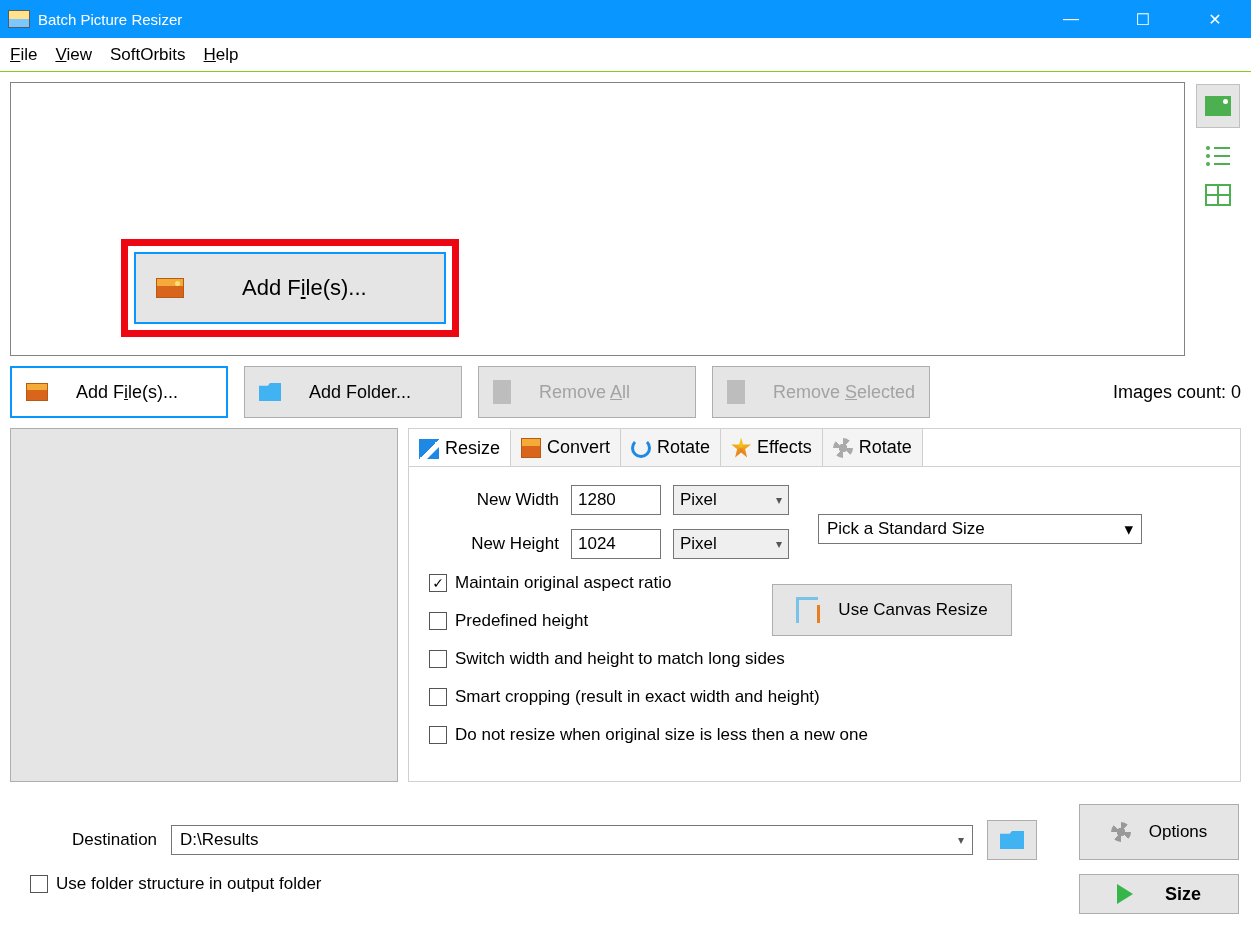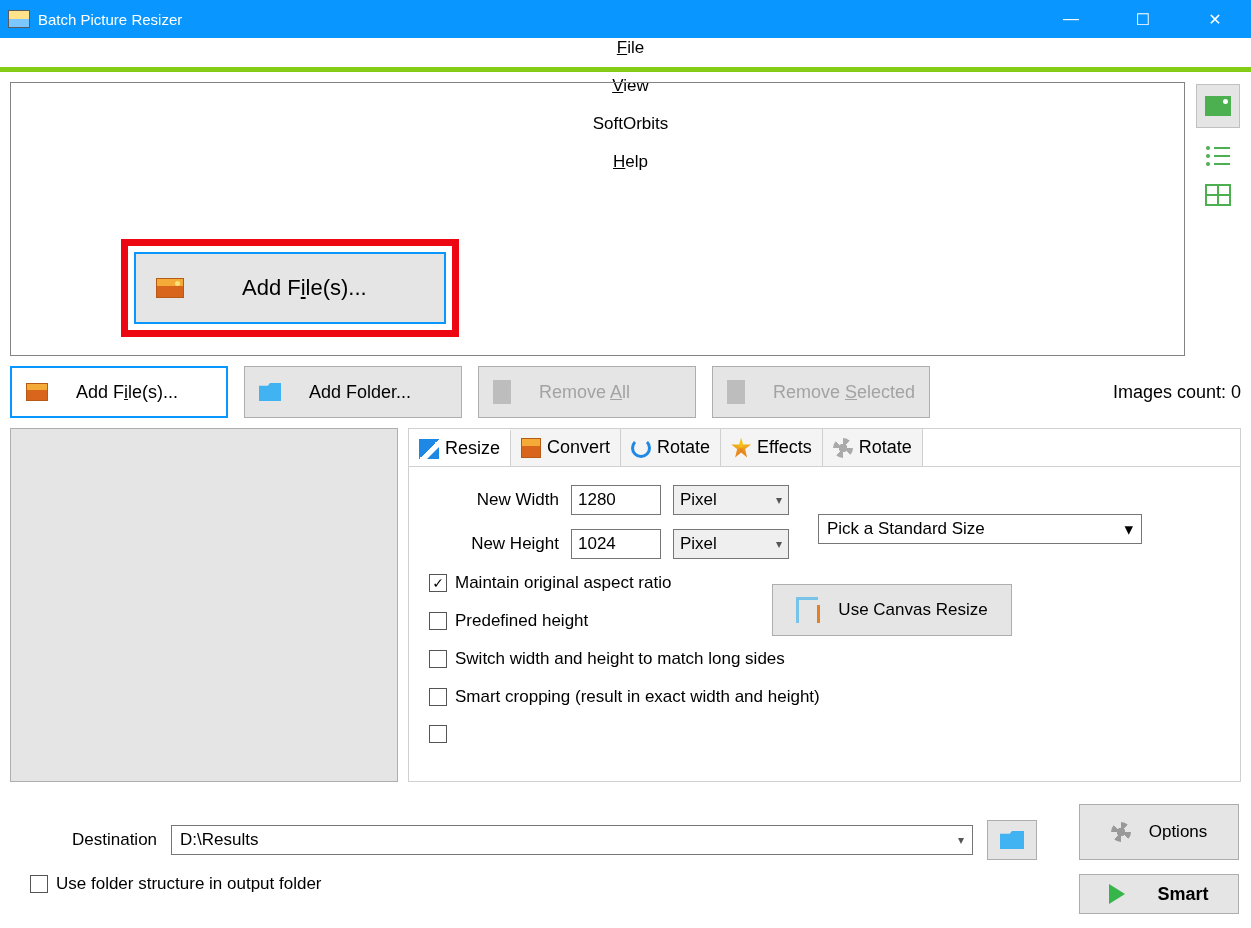--- a/index.html
+++ b/index.html
@@ -36,22 +36,21 @@
     font-size: 16px; color: #fff;
   }
 
   
   .menubar {
     height: 34px;
     display: flex;
     align-items: center;
     padding-left: 10px;
     gap: 18px;
-    border-bottom: 5px solid #84cc16;
-    flex-direction: column;
+    border-bottom: 1px solid #84cc16;
   }
   .menubar span { font-size: 17px; cursor: default; }
   .menubar span u { text-decoration: underline; }
 
   
   .dropzone-row { display: flex; margin: 10px 10px 0 10px; gap: 10px; }
   .dropzone {
     flex: 1;
     border: 1px solid #838383;
     height: 274px;
@@ -301,20 +300,21 @@
       <div class="check-row">
         <div class="chk"></div>
         <span>Switch width and height to match long sides</span>
       </div>
       <div class="check-row">
         <div class="chk"></div>
         <span>Smart cropping (result in exact width and height)</span>
       </div>
       <div class="check-row">
         <div class="chk"></div>
+        <span>Do not resize when original size is less then a new one</span>
       </div>
     </div>
   </div>
 </div>
 
 <div class="select-wide">
   <span>Pick a Standard Size</span>
   <span class="chev">▾</span>
 </div>
 <div class="btn-canvas">
@@ -340,17 +340,17 @@
         <span>Use folder structure in output folder</span>
       </div>
     </div>
     <div class="right-buttons">
       <div class="opt-btn">
         <div class="gear-ic"></div>
         <span>Options</span>
       </div>
       <div class="start-btn">
         <div class="arrow-ic"></div>
-        <span>Smart</span>
+        <span>Size</span>
       </div>
     </div>
   </div>
 </div>
 
 </body></html>

